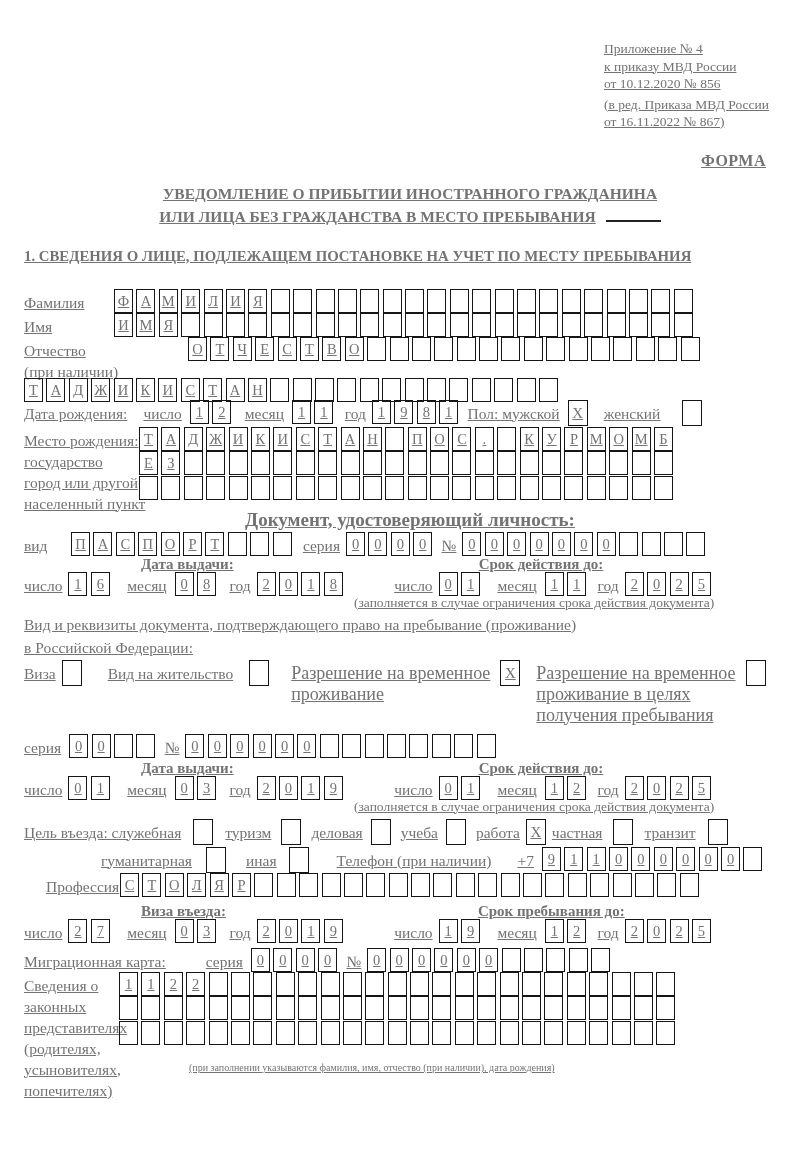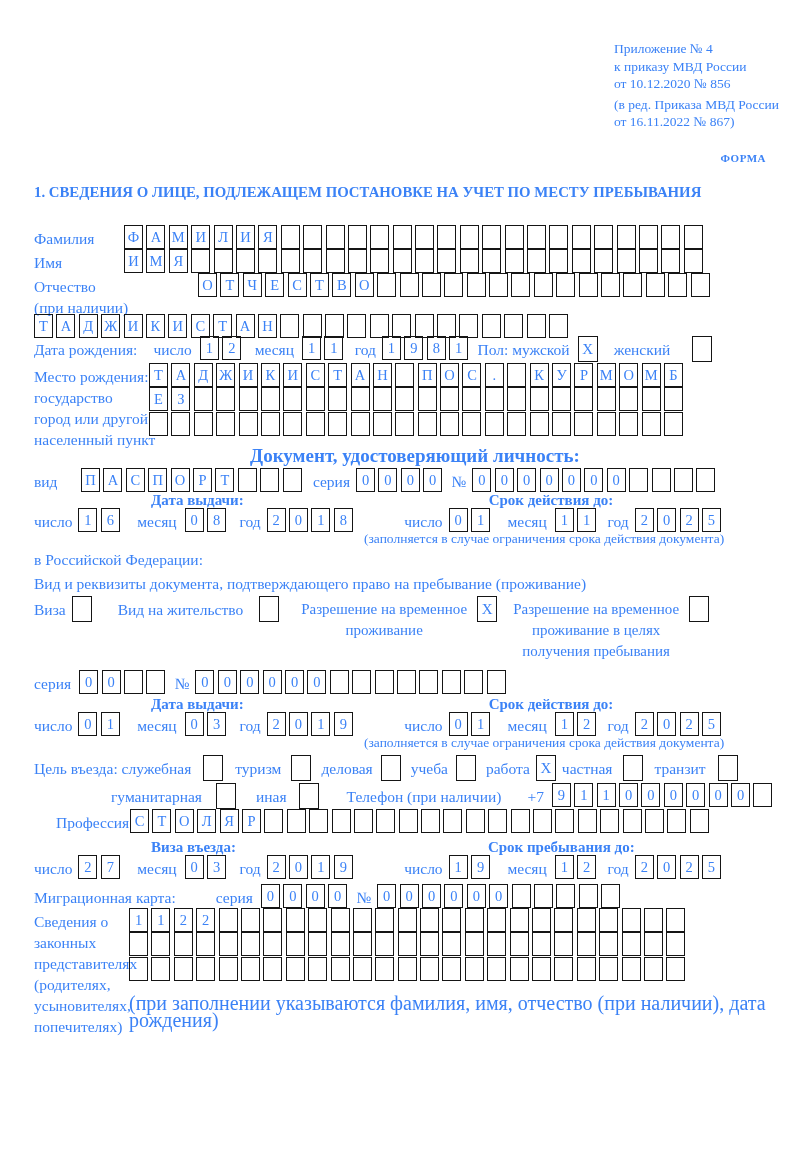--- a/index.html
+++ b/index.html
@@ -1,46 +1,47 @@
 <!DOCTYPE html>
 <html><head>
 <meta charset="utf-8">
 <style>
   *{box-sizing:border-box;}
   html,body{margin:0;padding:0;background:#ffffff;}
   .page{
     width:800px;height:1163px;overflow:hidden;position:relative;
-    background:#ffffff;color:#3b82f6;
+    background:#ffffff;color:#737373;
     font-family:"Liberation Serif","DejaVu Serif",serif;
-    padding:40px 4px 0 34px;
+    padding:40px 4px 0 24px;
+    text-decoration:underline;
   }
   
   .appendix{margin-left:580px;width:190px;font-size:13.5px;line-height:17.5px;}
   .appendix .gap{margin-top:3px;}
-  .forma{font-weight:bold;font-size:11px;text-align:right;margin:21px 30px 0 0;letter-spacing:.5px;}
+  .forma{font-weight:bold;font-size:16px;text-align:right;margin:21px 30px 0 0;letter-spacing:.5px;}
   
   .title{margin-top:12px;text-align:center;font-weight:bold;font-size:15.5px;line-height:23px;}
   .blank{display:inline-block;width:55px;border-bottom:2px solid #222;height:14px;margin-left:10px;}
   .sec{margin-top:18px;font-weight:bold;font-size:14.8px;line-height:20px;}
   
   .frow{display:flex;align-items:flex-start;}
   .lab{font-size:15.5px;line-height:21px;padding-top:3px;white-space:nowrap;}
   .labcol div{font-size:15.5px;line-height:21px;white-space:nowrap;}
   .labcol{padding-top:3px;flex:none;}
   .cells{display:flex;flex:none;}
   .cell{
     flex:none;width:19px;height:24px;border:1.6px solid #151515;margin-right:3.4px;
     font-size:14.5px;line-height:22px;text-align:center;font-family:"Liberation Serif",serif;
   }
   .colcells .cells{margin-bottom:.8px;}
   .chk{
     flex:none;display:inline-block;width:20px;height:26px;border:1.7px solid #151515;
     font-size:15px;line-height:24px;text-align:center;
   }
-  .lab2{display:inline-block;text-align:center;font-size:15px;line-height:21px;padding-top:3px;}
+  .lab2{display:inline-block;text-align:left;font-size:18px;line-height:21px;padding-top:3px;}
   .note{font-size:13.5px;line-height:17px;}
   .ctr{text-align:center;font-weight:bold;font-size:19px;line-height:20px;}
   .para{font-size:15.5px;line-height:21px;}
   
   .w90{width:90px;flex:none;}
   .w164{width:164px;flex:none;}
   .w139{width:139px;flex:none;}
   .w115{width:115px;flex:none;}
   .w74{width:74px;flex:none;}
   .w95{width:95px;flex:none;}
@@ -62,20 +63,24 @@
 
   <div class="appendix">
     <div>Приложение № 4</div>
     <div>к приказу МВД России</div>
     <div>от 10.12.2020 № 856</div>
     <div class="gap">(в ред. Приказа МВД России</div>
     <div>от 16.11.2022 № 867)</div>
   </div>
   <div class="forma">ФОРМА</div>
 
+  <div class="title">
+    <div>УВЕДОМЛЕНИЕ О ПРИБЫТИИ ИНОСТРАННОГО ГРАЖДАНИНА</div>
+    <div><span>ИЛИ ЛИЦА БЕЗ ГРАЖДАНСТВА В МЕСТО ПРЕБЫВАНИЯ</span><span class="blank"></span></div>
+  </div>
 
   <div class="sec">1. СВЕДЕНИЯ О ЛИЦЕ, ПОДЛЕЖАЩЕМ ПОСТАНОВКЕ НА УЧЕТ ПО МЕСТУ ПРЕБЫВАНИЯ</div>
 
   <div class="frow" style="margin-top:23px;">
     <div class="lab w90">Фамилия</div>
     <div class="cells">
         <span class="cell">Ф</span>
         <span class="cell">А</span>
         <span class="cell">М</span>
         <span class="cell">И</span>
@@ -389,22 +394,22 @@
       <span class="cells">
           <span class="cell">2</span>
           <span class="cell">0</span>
           <span class="cell">2</span>
           <span class="cell">5</span>
         </span>
     </div>
   </div>
   <div class="note" style="margin-left:330px;margin-top:-2px;">(заполняется в случае ограничения срока действия документа)</div>
 
+  <div class="para" style="margin-top:3px;">Вид и реквизиты документа, подтверждающего право на пребывание (проживание)</div>
   <div class="para" style="margin-top:2px;">в Российской Федерации:</div>
-  <div class="para" style="margin-top:3px;">Вид и реквизиты документа, подтверждающего право на пребывание (проживание)</div>
 
   <div class="frow" style="margin-top:2px;">
     <span class="lab">Виза</span>
     <span class="chk ml6"></span>
     <span class="lab ml26">Вид на жительство</span>
     <span class="chk ml16"></span>
     <span class="lab2 ml22">
       <span>Разрешение на временное</span><br><span>проживание</span>
     </span>
     <span class="chk ml10">X</span>
@@ -711,17 +716,17 @@
           <span class="cell"></span>
           <span class="cell"></span>
           <span class="cell"></span>
           <span class="cell"></span>
           <span class="cell"></span>
           <span class="cell"></span>
           <span class="cell"></span>
           <span class="cell"></span>
           <span class="cell"></span>
         </div>
-      <div class="note" style="margin-top:14px;font-size:20px;">(при заполнении указываются фамилия, имя, отчество (при наличии), дата рождения)</div>
+      <div class="note" style="margin-top:14px;margin-left:70px;font-size:10px;">(при заполнении указываются фамилия, имя, отчество (при наличии), дата рождения)</div>
     </div>
   </div>
 
 </div>
 
 </body></html>

